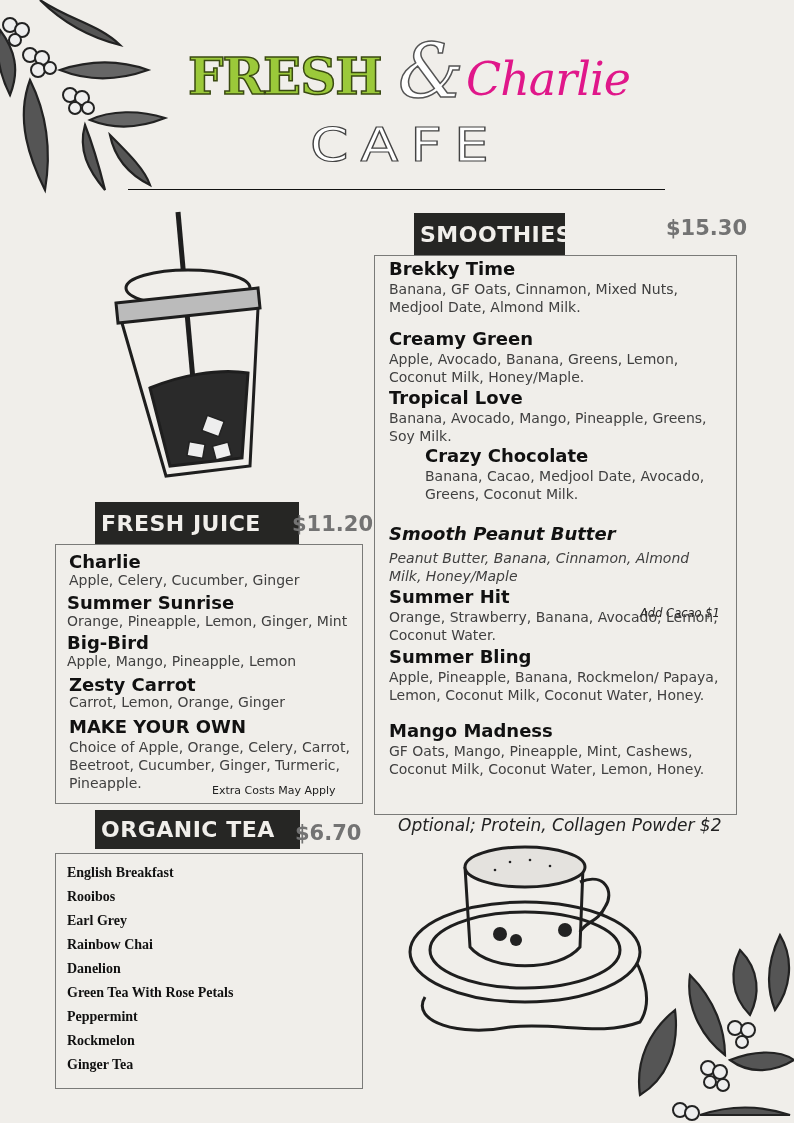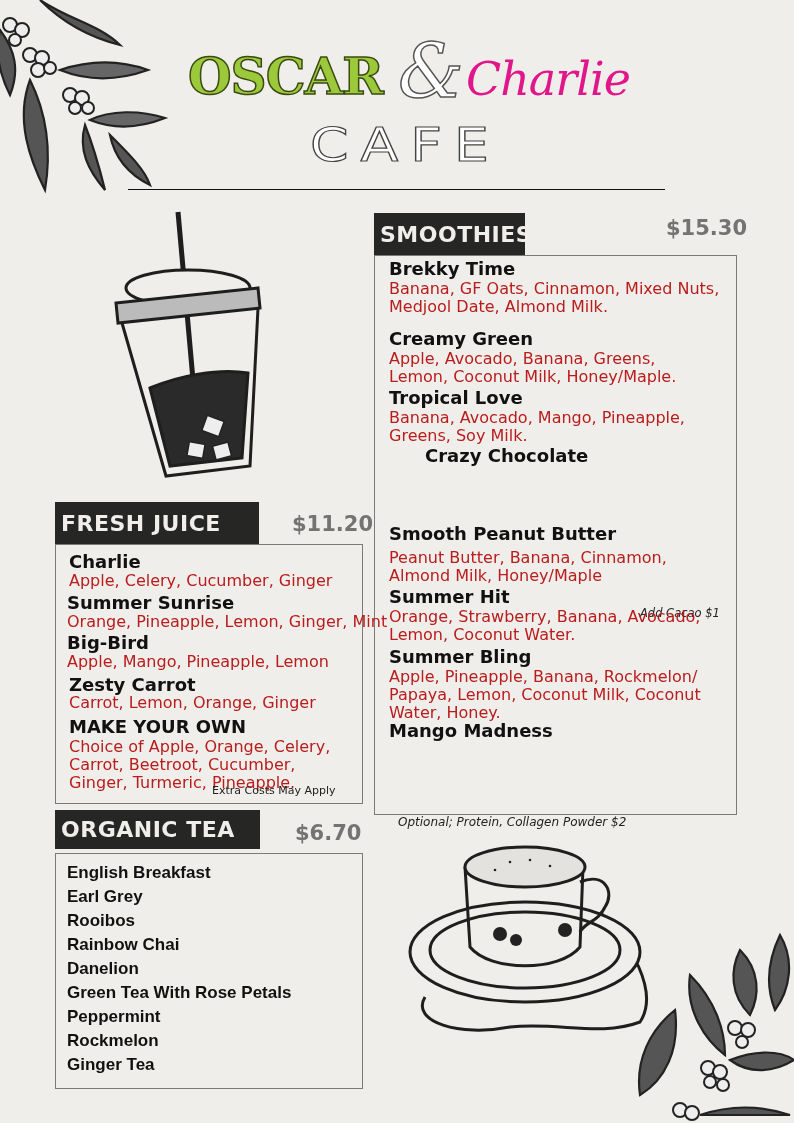--- a/index.html
+++ b/index.html
@@ -6,29 +6,29 @@
   body { width:794px; height:1123px; background:#f0eeea; position:relative; overflow:hidden; font-family:"Liberation Sans", sans-serif; color:#1a1a1a; }
   .abs { position:absolute; }
   
   .logo-oscar { left:188px; top:52px; font-family:"DejaVu Serif", serif; font-size:50px; font-weight:bold; color:#9bc93a; -webkit-text-stroke:1.5px #3a4a12; letter-spacing:-1px; line-height:1; }
   .logo-amp { left:398px; top:34px; font-family:"DejaVu Serif", serif; font-size:74px; color:#ffffff; -webkit-text-stroke:1.5px #555; line-height:1; font-style:italic; }
   .logo-charlie { left:466px; top:56px; font-family:"DejaVu Serif", serif; font-size:46px; color:#e0178a; font-style:italic; line-height:1; letter-spacing:-1px; }
   .logo-cafe { left:310px; top:122px; font-family:"DejaVu Sans", sans-serif; font-size:46px; color:#ffffff; -webkit-text-stroke:1.2px #444; letter-spacing:10px; line-height:1; transform:scaleX(1.2); transform-origin:left; }
   .title-rule { left:128px; top:189px; width:537px; height:1px; background:#111; }
 
   
-  .sec-head { background:#262624; color:#f0eeea; font-family:"DejaVu Sans", sans-serif; font-weight:bold; font-size:22px; padding:0 6px; display:flex; align-items:center; height:42px; letter-spacing:0.5px; }
+  .sec-head { background:#262624; color:#f0eeea; font-family:"DejaVu Sans", sans-serif; font-weight:bold; font-size:22px; padding:0 6px; display:flex; align-items:center; height:42px; letter-spacing:0.5px;margin-left:40px; }
   .price { font-family:"DejaVu Sans", sans-serif; font-weight:bold; font-size:21px; color:#737373; }
   .box { border:1px solid #7a7a78; box-sizing:border-box; }
 
   .item-name { font-family:"DejaVu Sans", sans-serif; font-weight:bold; font-size:18px; color:#111; line-height:1.15; white-space:nowrap; }
-  .item-desc { font-family:"DejaVu Sans", sans-serif; font-size:16px; color:#b91c1c; line-height:18px; }
+  .item-desc { font-family:"DejaVu Sans", sans-serif; font-size:14px; color:#404040; line-height:18px; }
   .note { font-family:"DejaVu Sans", sans-serif; font-style:italic; font-size:11.5px; color:#222;margin-top:20px; }
 
-  .tea-item { font-family:Liberation Sans, sans-serif; font-weight:bold; font-size:17px; color:#111; height:24px; line-height:24px; white-space:nowrap; }
+  .tea-item { font-family:Liberation Serif, serif; font-weight:bold; font-size:14px; color:#111; height:24px; line-height:24px; white-space:nowrap; }
   svg { display:block; }
 </style>
 </head>
 <body>
 
 <div class="abs" style="left:0;top:0;">
   <svg width="170" height="195" viewBox="0 0 170 195">
     <g fill="none" stroke="#222" stroke-width="2.2">
       <path d="M40,0 C70,20 100,25 120,45 C100,40 70,30 40,0 Z" fill="#555"></path>
       <path d="M60,70 C90,60 120,60 148,70 C120,80 90,82 60,70 Z" fill="#666"></path>
@@ -71,21 +71,21 @@
       <circle cx="78" cy="148" r="7"></circle>
         <circle cx="90" cy="152" r="7"></circle>
         <circle cx="80" cy="162" r="6"></circle>
         <circle cx="93" cy="165" r="6"></circle>
       <circle cx="50" cy="190" r="7"></circle>
         <circle cx="62" cy="193" r="7"></circle>
     </g>
   </svg>
 </div>
 
-<div class="abs logo-oscar">OSCAR</div>
+<div class="abs logo-oscar">FRESH</div>
 <div class="abs logo-amp">&amp;</div>
 <div class="abs logo-charlie">Charlie</div>
 <div class="abs logo-cafe">CAFE</div>
 <div class="abs title-rule"></div>
 
 <div class="abs" style="left:108px;top:208px;">
   <svg width="165" height="280" viewBox="0 0 165 280">
     <g stroke="#1e1e1e" stroke-width="3" fill="none">
       <line x1="70" y1="4" x2="92" y2="250" stroke-width="5"></line>
       <ellipse cx="80" cy="80" rx="62" ry="18" fill="#f0eeea"></ellipse>
@@ -112,38 +112,40 @@
 <div class="abs" style="left:389px;top:329px;width:300px;">
   <div class="item-name">Creamy Green</div>
   <div class="item-desc">Apple, Avocado, Banana, Greens, Lemon, Coconut Milk, Honey/Maple.</div>
 </div>
 <div class="abs" style="left:389px;top:388px;width:340px;">
   <div class="item-name">Tropical Love</div>
   <div class="item-desc">Banana, Avocado, Mango, Pineapple, Greens, Soy Milk.</div>
 </div>
 <div class="abs" style="left:389px;top:446px;width:335px;margin-left:36px;">
   <div class="item-name">Crazy Chocolate</div>
-</div>
-<div class="abs" style="left:389px;top:524px;width:335px;">
+  <div class="item-desc">Banana, Cacao, Medjool Date, Avocado, Greens, Coconut Milk.</div>
+</div>
+<div class="abs" style="left:389px;top:524px;width:335px;font-style:italic;">
   <div class="item-name" style="margin-bottom:4px;">Smooth Peanut Butter</div>
   <div class="item-desc">Peanut Butter, Banana, Cinnamon, Almond Milk, Honey/Maple</div>
 </div>
 <div class="abs note" style="left:640px;top:586px;">Add Cacao $1</div>
 <div class="abs" style="left:389px;top:587px;width:335px;">
   <div class="item-name">Summer Hit</div>
   <div class="item-desc">Orange, Strawberry, Banana, Avocado, Lemon, Coconut Water.</div>
 </div>
 <div class="abs" style="left:389px;top:647px;width:335px;">
   <div class="item-name">Summer Bling</div>
   <div class="item-desc">Apple, Pineapple, Banana, Rockmelon/ Papaya, Lemon, Coconut Milk, Coconut Water, Honey.</div>
 </div>
 <div class="abs" style="left:389px;top:721px;width:335px;">
   <div class="item-name">Mango Madness</div>
-</div>
-<div class="abs note" style="left:398px;top:795px;font-size:12px;">Optional; Protein, Collagen Powder $2</div>
+  <div class="item-desc">GF Oats, Mango, Pineapple, Mint, Cashews, Coconut Milk, Coconut Water, Lemon, Honey.</div>
+</div>
+<div class="abs note" style="left:398px;top:795px;font-size:17px;">Optional; Protein, Collagen Powder $2</div>
 
 <div class="abs sec-head" style="left:55px;top:502px;width:192px;height:42px;">FRESH JUICE</div>
 <div class="abs price" style="left:292px;top:512px;">$11.20</div>
 <div class="abs box" style="left:55px;top:544px;width:308px;height:260px;"></div>
 
 <div class="abs" style="left:69px;top:552px;">
   <div class="item-name">Charlie</div>
   <div class="item-desc" style="line-height:15px;">Apple, Celery, Cucumber, Ginger</div>
 </div>
 <div class="abs" style="left:67px;top:593px;">
@@ -162,22 +164,22 @@
   <div class="item-name">MAKE YOUR OWN</div>
   <div class="item-desc">Choice of Apple, Orange, Celery, Carrot, Beetroot, Cucumber, Ginger, Turmeric, Pineapple.</div>
 </div>
 <div class="abs" style="left:212px;top:784px;font-family:'DejaVu Sans',sans-serif;font-size:11px;color:#222;">Extra Costs May Apply</div>
 
 <div class="abs sec-head" style="left:55px;top:810px;width:193px;height:39px;">ORGANIC TEA</div>
 <div class="abs price" style="left:295px;top:821px;">$6.70</div>
 <div class="abs box" style="left:55px;top:853px;width:308px;height:236px;"></div>
 <div class="abs" style="left:67px;top:861px;">
   <div class="tea-item">English Breakfast</div>
+  <div class="tea-item">Rooibos</div>
   <div class="tea-item">Earl Grey</div>
-  <div class="tea-item">Rooibos</div>
   <div class="tea-item">Rainbow Chai</div>
   <div class="tea-item">Danelion</div>
   <div class="tea-item">Green Tea With Rose Petals</div>
   <div class="tea-item">Peppermint</div>
   <div class="tea-item">Rockmelon</div>
   <div class="tea-item">Ginger Tea</div>
 </div>
 
 <div class="abs" style="left:400px;top:822px;">
   <svg width="270" height="230" viewBox="0 0 270 230">

